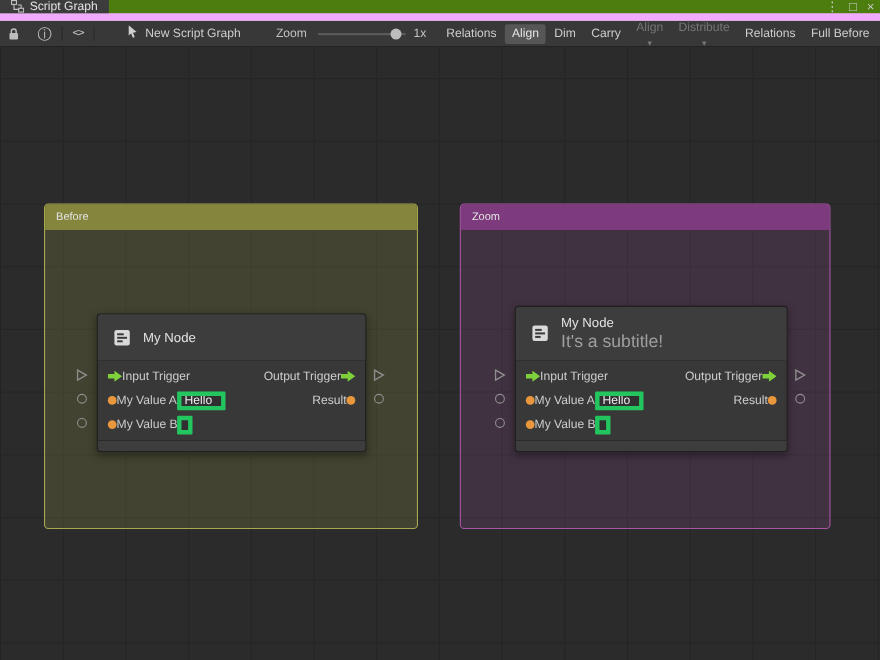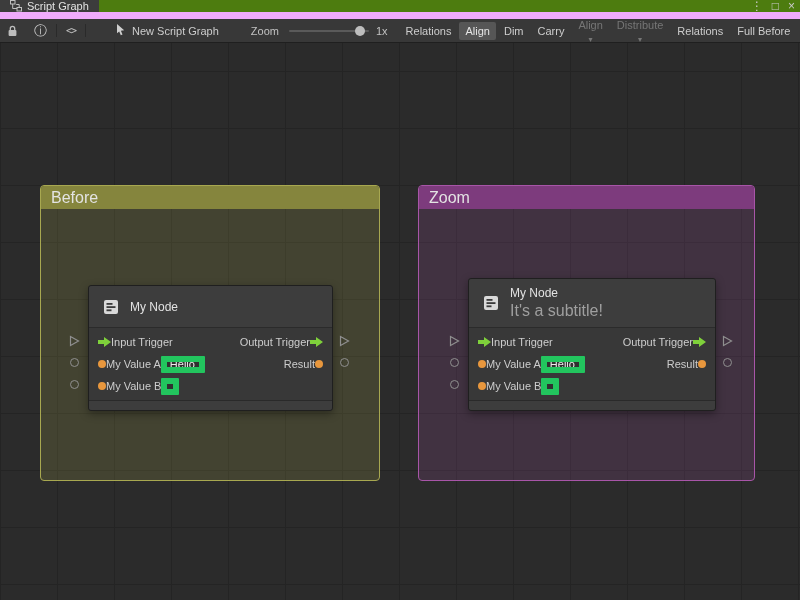--- a/index.html
+++ b/index.html
@@ -41,21 +41,21 @@
     background-color:#2b2b2b;
     background-image:
       linear-gradient(to right, #242424 1px, transparent 1px),
       linear-gradient(to bottom, #242424 1px, transparent 1px);
     background-size:57px 57px;
     background-position:0px 28px;
   }
 
   
   .group { position:absolute; border-radius:4px; }
-  .group-header { height:23px; line-height:23px; padding:0 10px; font-size:16px; color:#e3e3e3; border-radius:3px 3px 0 0; }
+  .group-header { height:23px; line-height:23px; padding:0 10px; font-size:10px; color:#e3e3e3; border-radius:3px 3px 0 0; }
   .group-before { left:40px; top:142px; width:340px; height:296px; background:rgba(165,165,75,0.20); border:1px solid #a8a850; }
   .gh-before { background:#85853d; }
   .group-after  { left:418px; top:142px; width:337px; height:296px; background:rgba(165,85,165,0.18); border:1px solid #a855a8; }
   .gh-after { background:#7d3b7d; }
 
   
   .node { position:absolute; background:#383838; border:1px solid #1f1f1f; border-radius:3px; box-shadow:0 3px 8px rgba(0,0,0,0.35); }
   .node-before { left:88px; top:242px; width:245px; }
   .node-after  { left:468px; top:235px; width:248px; }
   .node-header { display:flex; align-items:center; gap:9px; padding:0 12px; background:#3d3d3d; border-bottom:1px solid #2b2b2b; border-radius:3px 3px 0 0; }
@@ -63,21 +63,21 @@
   .nh2 { height:49px; }
   .node-title { font-size:12px; color:#e2e2e2; }
   .node-subtitle { font-size:16px; color:#9f9f9f; margin-top:2px; }
   .title-col { display:flex; flex-direction:column; justify-content:center; }
   .node-icon { display:flex; align-items:center; }
   .node-body { padding:3px 0; }
   .port-row { display:flex; align-items:center; gap:0; height:22px; padding:0 9px; font-size:11px; color:#cdcdcd; }
   .spacer { flex:1; }
   .dot { width:8px; height:8px; border-radius:50%; background:#e8973d; flex:0 0 auto; }
   .flowicon { display:flex; align-items:center; flex:0 0 auto; }
-  .field { background:#303030; border:6px solid #22c55e; border-radius:1px; color:#ececec; font-size:11px; height:17px; padding:0 3px; font-family:"Liberation Sans", sans-serif; }
+  .field { background:#303030; border:4px solid #22c55e; border-radius:1px; color:#ececec; font-size:11px; height:17px; padding:0 3px; font-family:"Liberation Sans", sans-serif; }
   .field-a { width:44px; }
   .field-b { width:14px; }
   .node-footer { height:10px; background:#3d3d3d; border-top:1px solid #2a2a2a; border-radius:0 0 3px 3px; }
 
   
   .ext { position:absolute; display:flex; }
   .ext-circle { width:9px; height:9px; border:1px solid #8f8f8f; border-radius:50%; background:transparent; }
 </style>
 </head>
 <body>

